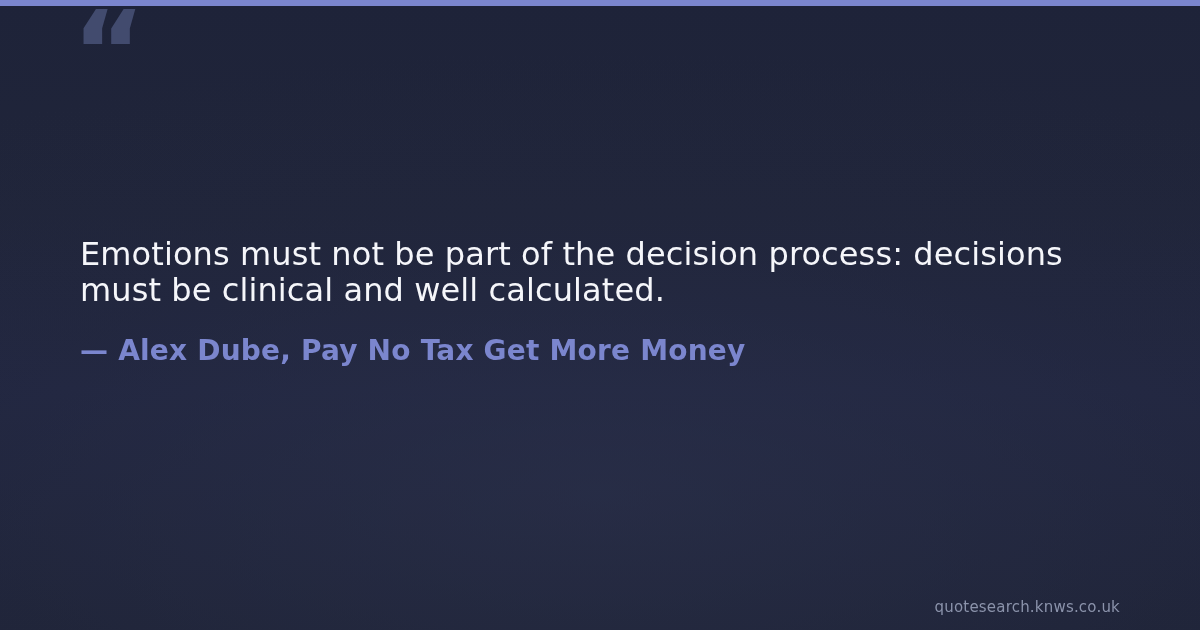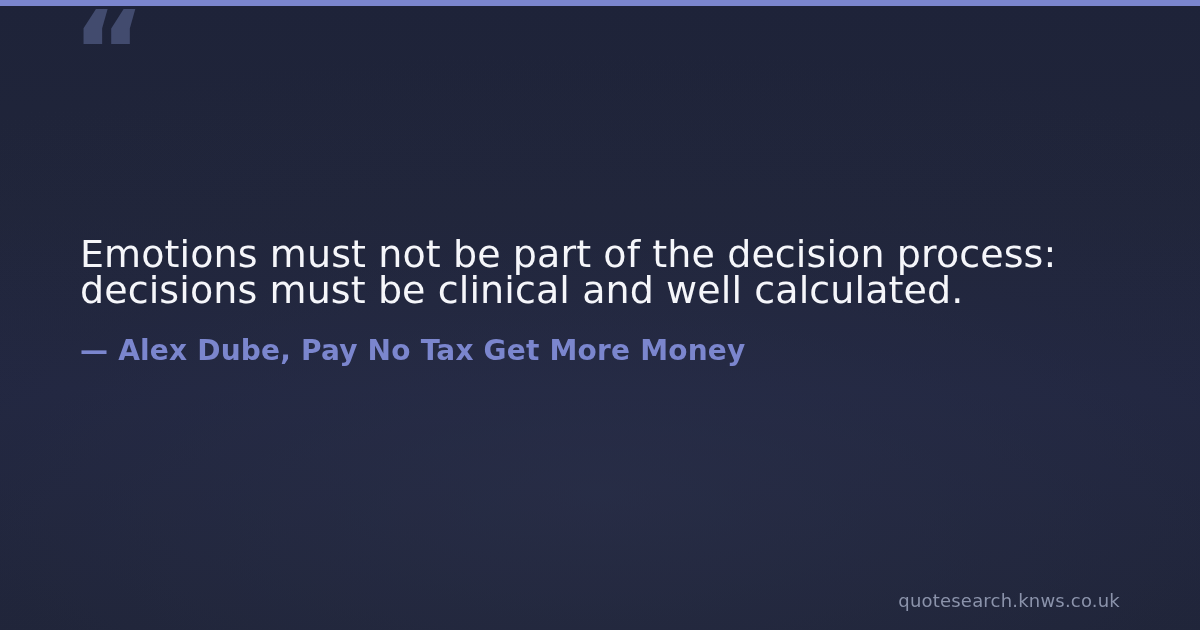--- a/index.html
+++ b/index.html
@@ -58,21 +58,21 @@
   
   .content {
     position: absolute;
     left: 80px;
     top: 236px;
     width: 1040px;
   }
 
   .quote-text {
     margin: 0;
-    font-size: 38px;
+    font-size: 32px;
     line-height: 36px;
     font-weight: 400;
     color: #f5f6fa;
     letter-spacing: 0.1px;
     max-width: 1000px;
   }
 
   .attribution {
     margin: 0;
     padding-top: 31px;
@@ -80,22 +80,22 @@
     line-height: 24px;
     font-weight: 700;
     color: #7b86ce;
     letter-spacing: 0.2px;
   }
 
   
   .source {
     position: absolute;
     right: 80px;
-    bottom: 20px;
-    font-size: 18px;
+    bottom: 14px;
+    font-size: 15px;
     line-height: 18px;
     font-weight: 400;
     color: #8b93ab;
     letter-spacing: 0.2px;
   }
 </style>
 </head>
 <body>
 
 <div class="quote-card">

